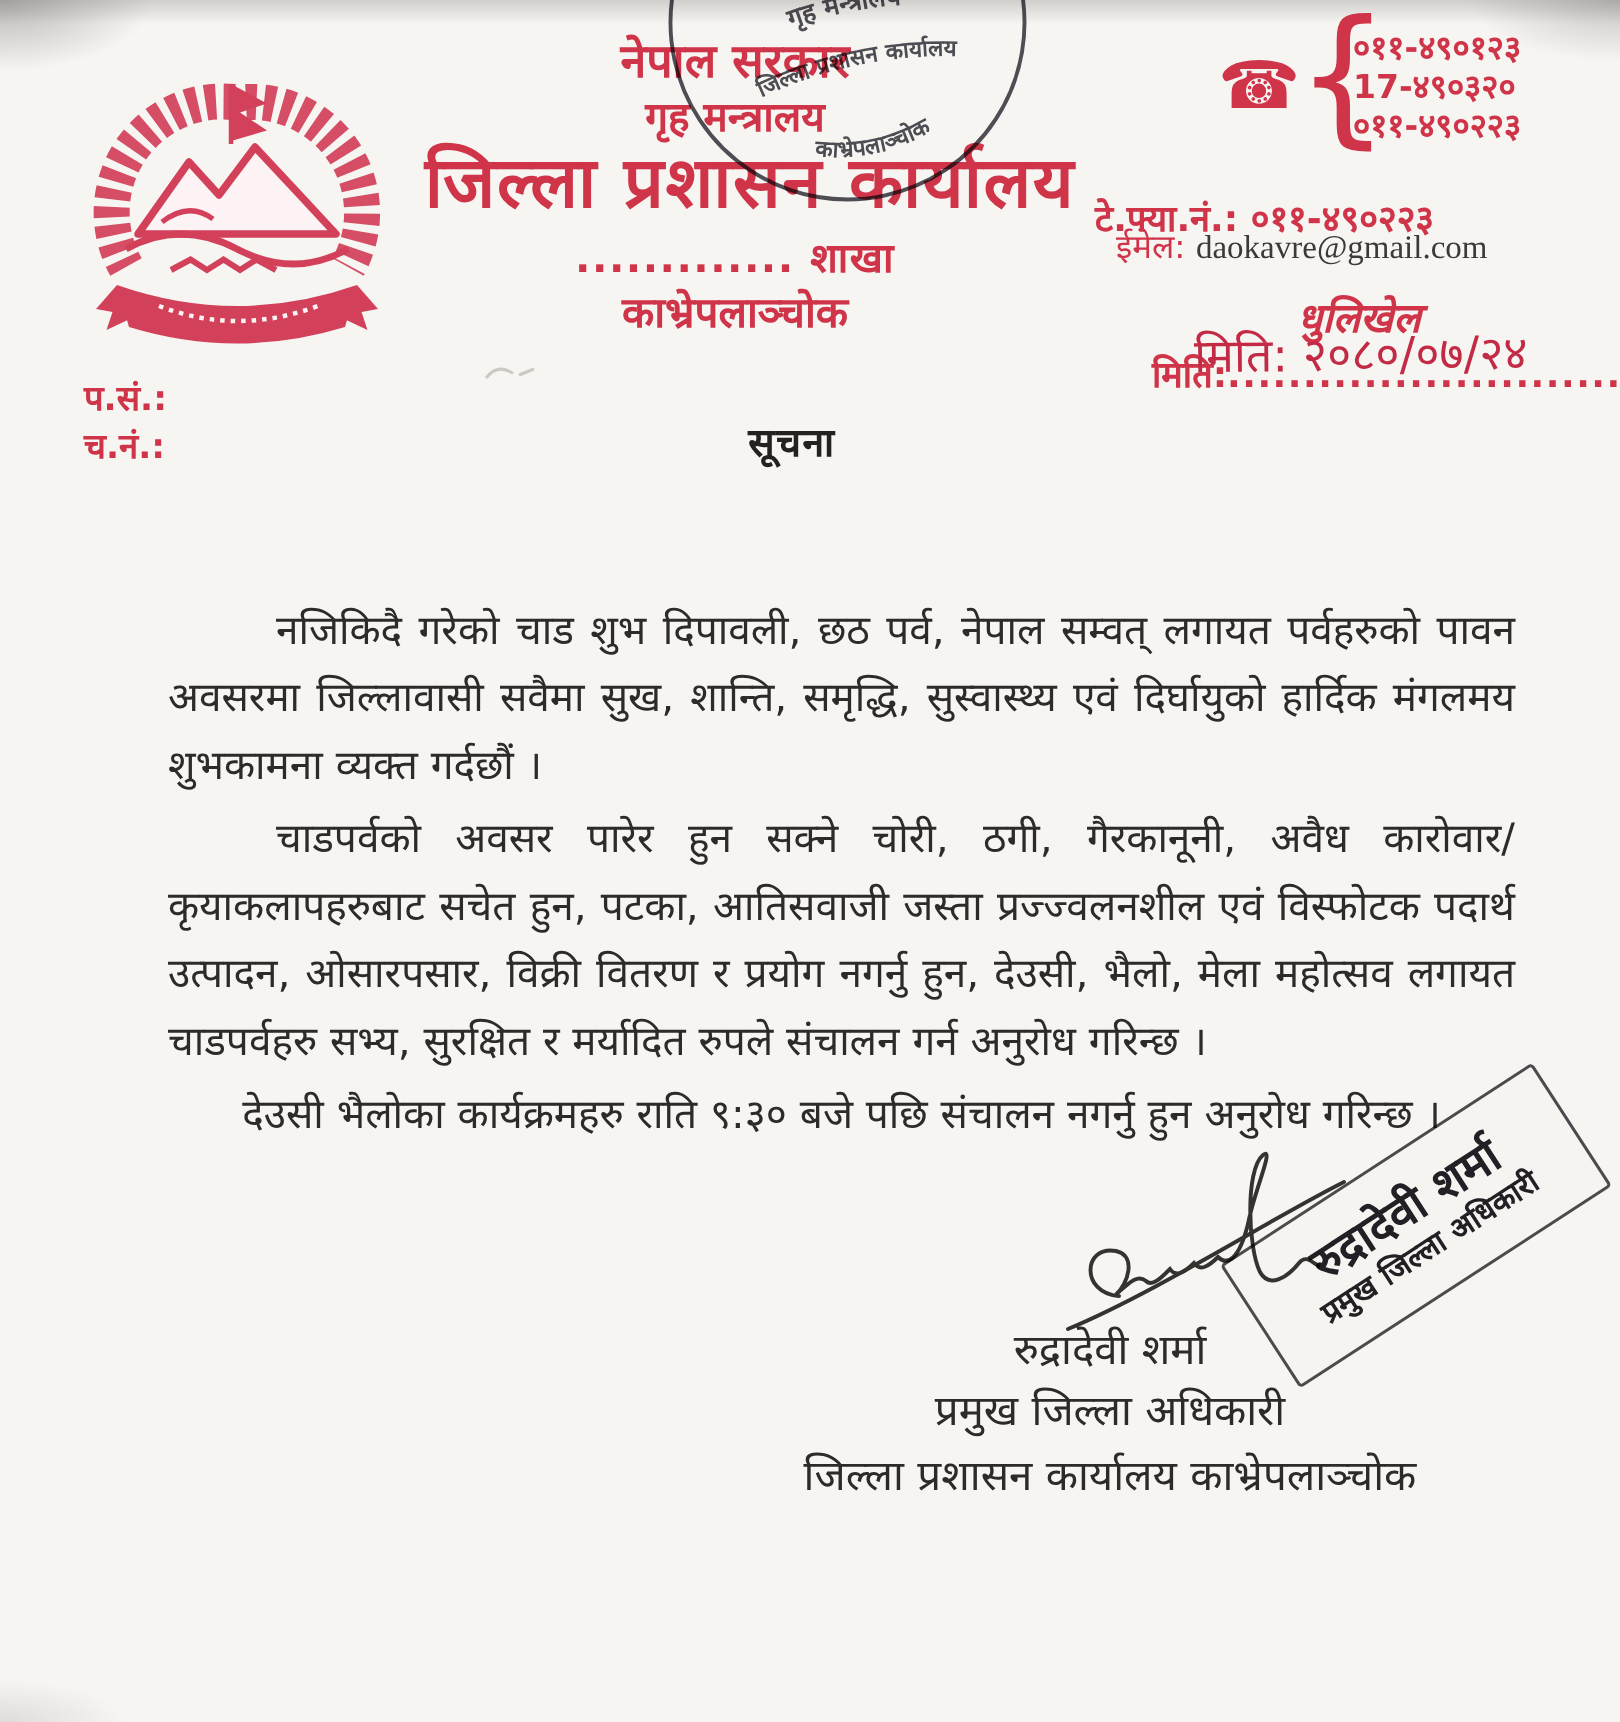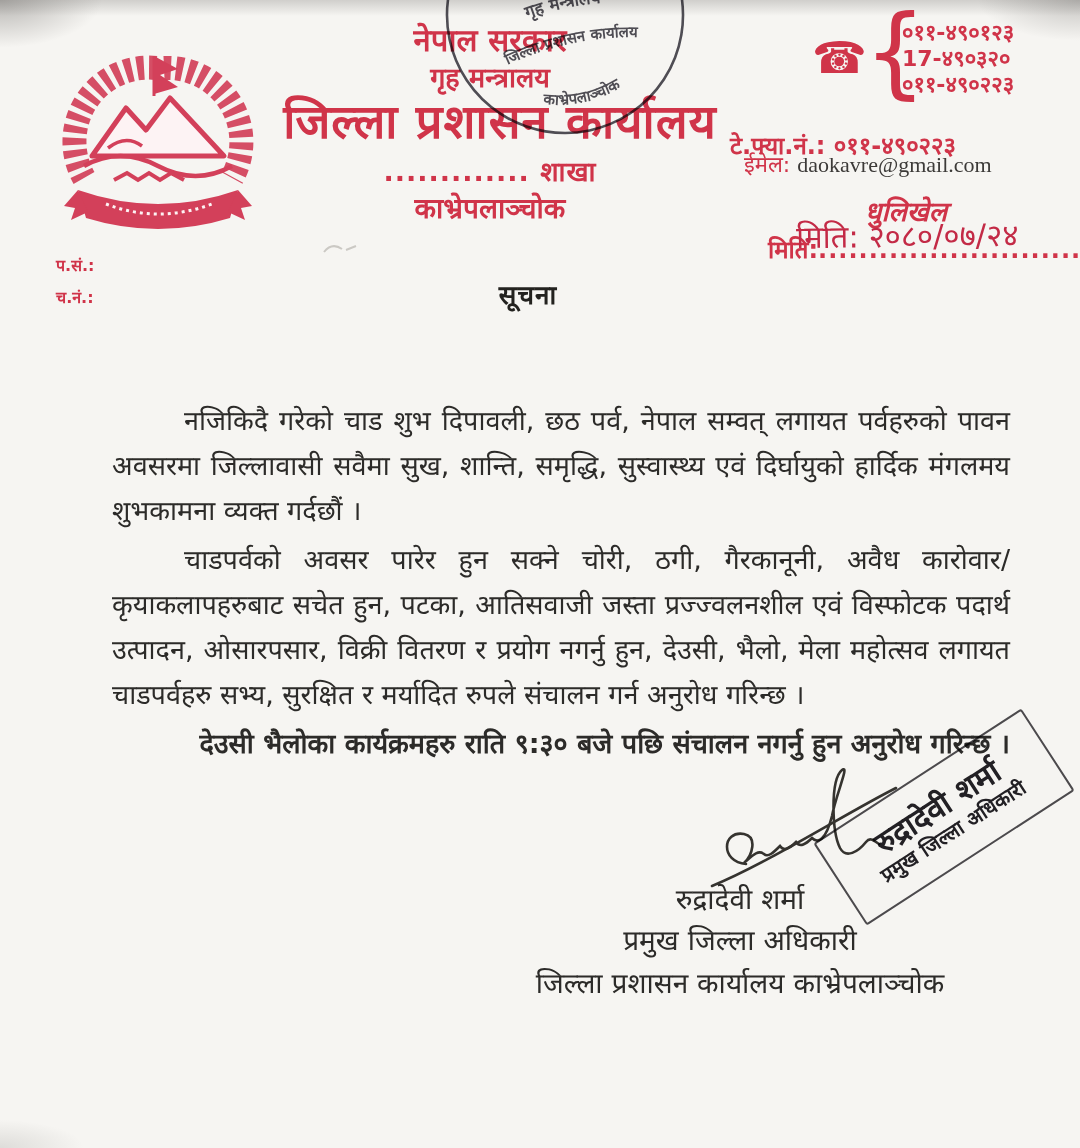--- a/index.html
+++ b/index.html
@@ -44,29 +44,29 @@
   .email-line{top:148px;left:744px;width:300px;font-size:22px;white-space:nowrap;}
   .email-line .lbl{font-weight:400;color:#d03449;}
   .email-line .val{color:#3c3a38;font-family:"Liberation Serif","DejaVu Serif",serif;margin-top:19px;}
   .place-line{top:192px;left:806px;width:200px;text-align:center;
     font-size:27px;font-weight:700;color:#d03449;font-style:italic;}
   .date-printed{top:232px;left:768px;font-size:24px;font-weight:700;color:#d03449;white-space:nowrap;}
   .date-dots{letter-spacing:1px;}
   .date-hand{top:214px;left:796px;font-size:31px;color:#c32a46;white-space:nowrap;
     transform:rotate(-0.6deg);}
 
-  .refs{top:250px;left:56px;font-size:16px;font-weight:700;color:#d03449;line-height:32px;}
+  .refs{top:250px;left:56px;font-size:23px;font-weight:700;color:#d03449;line-height:32px;}
 
   .notice-title{top:276px;left:0;width:1056px;text-align:center;
     font-size:26px;font-weight:800;color:#23221f;letter-spacing:1px;}
 
   .body-text{top:394px;left:108px;width:906px;color:#2c2b29;
     font-size:27px;line-height:45px;text-align:justify;}
   .body-text p{margin:4px;text-indent:72px;}
-  .body-text p.nb{text-indent:0;font-weight:700;margin-top:4px;text-align:right;}
+  .body-text p.nb{text-indent:0;font-weight:400;margin-top:4px;text-align:center;}
 
   
   .sig-svg{top:760px;left:698px;}
   .stamp-rect{top:768px;left:820px;width:244px;height:94px;
     transform:rotate(-33deg);transform-origin:50% 50%;
     border:2.5px solid rgba(35,33,38,.8);border-radius:3px;
     display:flex;flex-direction:column;align-items:center;justify-content:center;
     color:#232126;mix-blend-mode:multiply;background:rgba(250,249,247,.15);}
   .stamp-rect .l1{font-size:31px;font-weight:800;line-height:34px;white-space:nowrap;}
   .stamp-rect .l2{font-size:20px;font-weight:800;line-height:24px;white-space:nowrap;}

